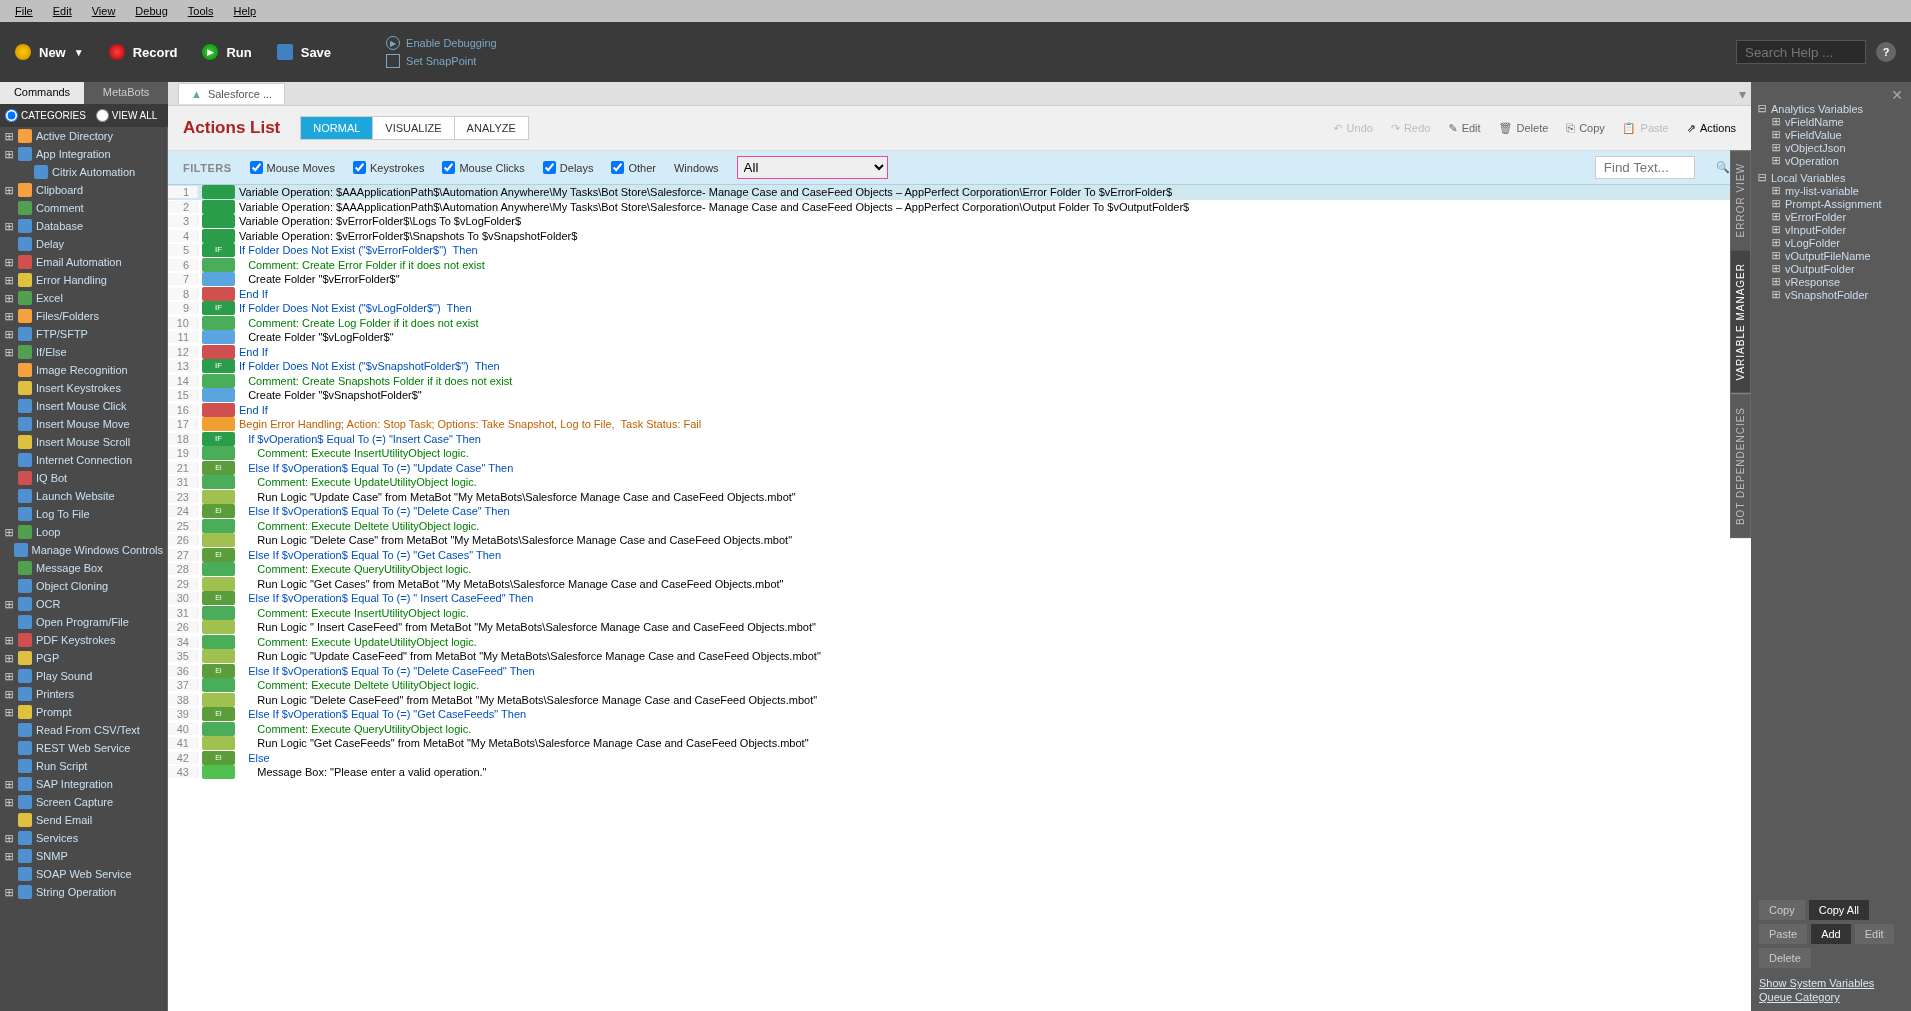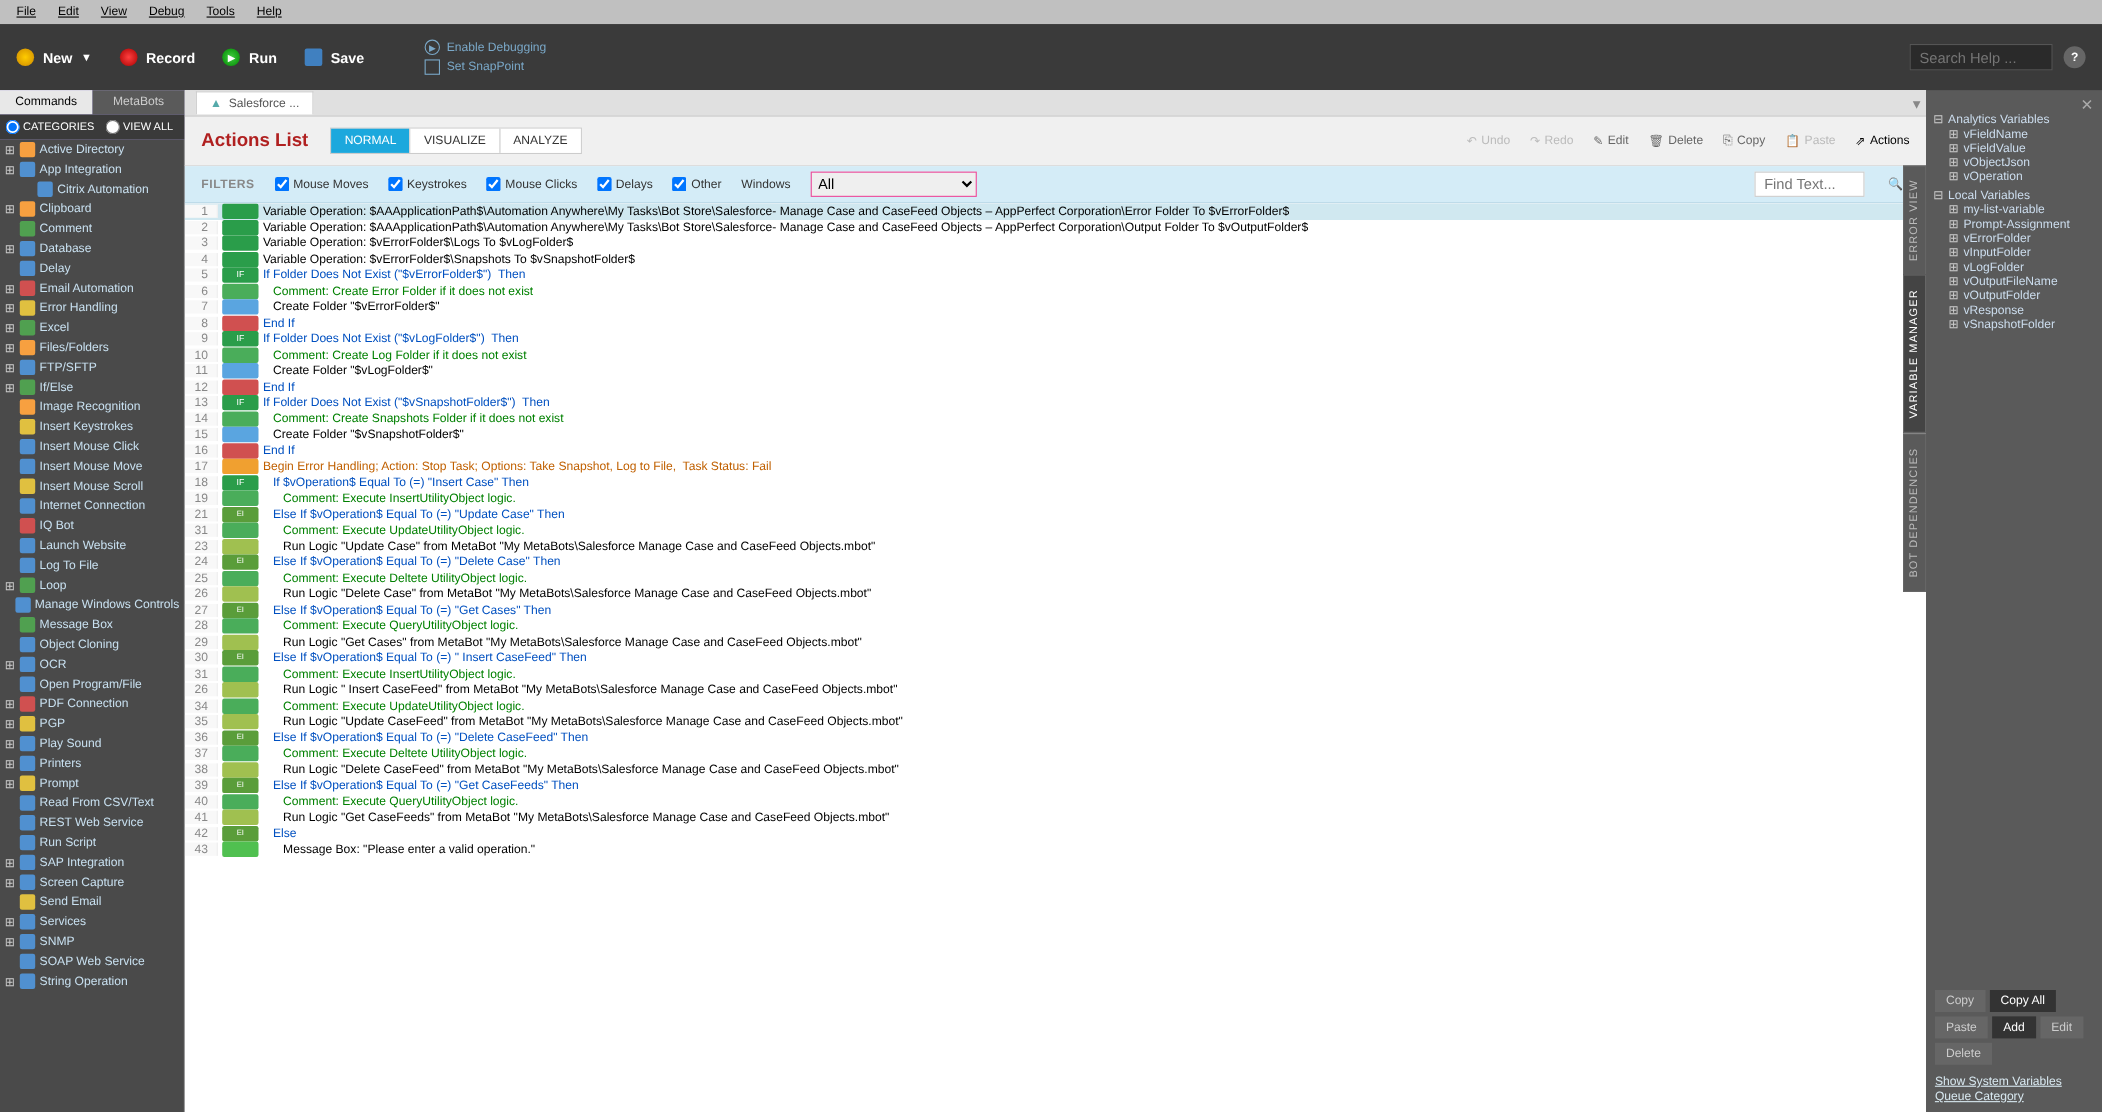--- a/index.html
+++ b/index.html
@@ -295,21 +295,21 @@
           <span>OCR</span>
         </div>
         <div class="tree-item">
           <span class="tree-exp"></span>
           <span class="tree-icon b"></span>
           <span>Open Program/File</span>
         </div>
         <div class="tree-item">
           <span class="tree-exp">⊞</span>
           <span class="tree-icon r"></span>
-          <span>PDF Connection</span>
+          <span>PDF Keystrokes</span>
         </div>
         <div class="tree-item">
           <span class="tree-exp">⊞</span>
           <span class="tree-icon y"></span>
           <span>PGP</span>
         </div>
         <div class="tree-item">
           <span class="tree-exp">⊞</span>
           <span class="tree-icon b"></span>
           <span>Play Sound</span>

